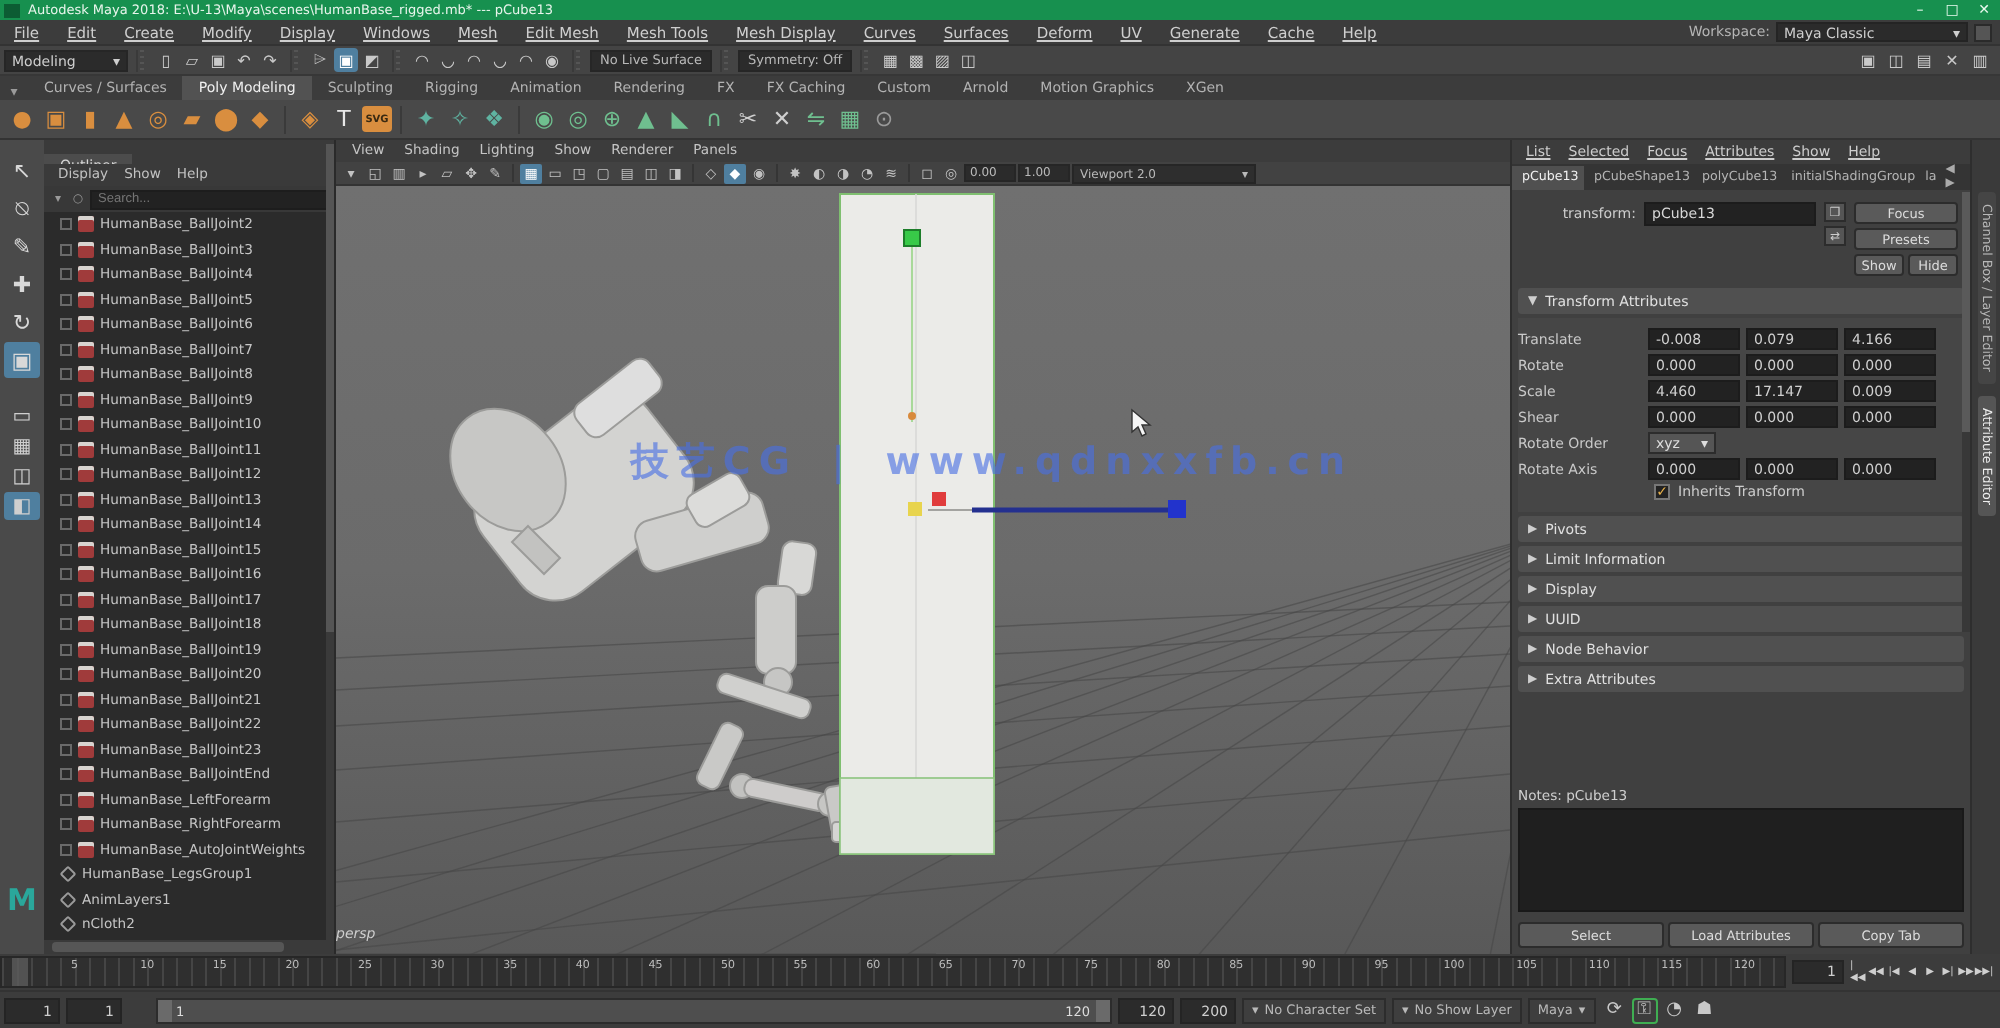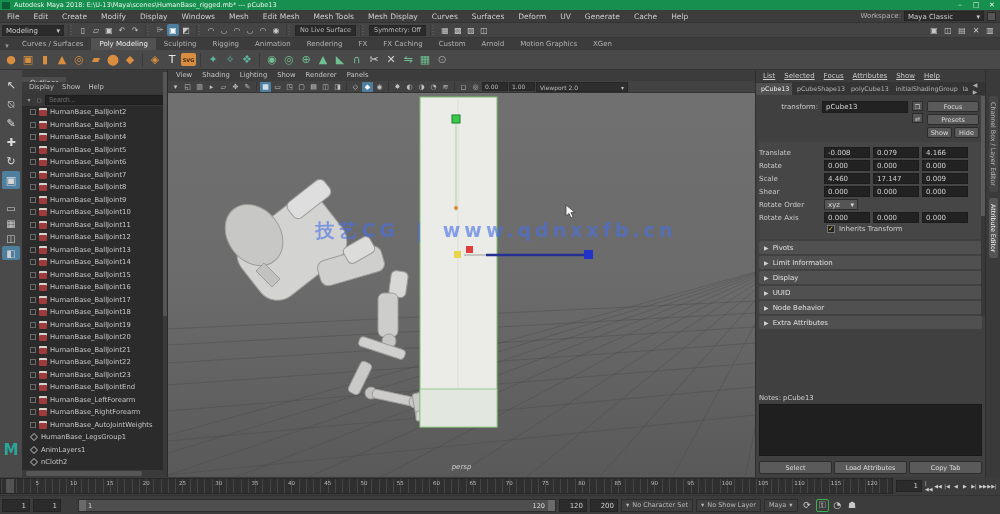--- a/index.html
+++ b/index.html
@@ -12,25 +12,25 @@
               background:#17904f; color:#e8f5ec; font-size:6.5px; line-height:10px;
               display:flex; align-items:center; }
   #titlebar .app-ico { width:8px; height:7px; background:#0c5c33; margin:0 4px 0 2px; }
   #titlebar .ttl { flex:1; white-space:nowrap; overflow:hidden; }
   #titlebar .winbtn { width:16px; text-align:center; color:#eafaf0; font-size:7px; }
 
   
   #menubar { position:absolute; left:0; top:10px; width:1000px; height:13px;
              background:#3c3c3c; display:flex; align-items:center; font-size:7.5px;
              color:#cfcfcf; border-bottom:1px solid #333; }
-  .menu-item { padding:0 7px; line-height:13px; }
+  .menu-item { padding:0 7px; line-height:13px;text-decoration:underline; }
   #workspace { margin-left:auto; display:flex; align-items:center; gap:3px; padding-right:4px; }
   #workspace .ws-label { color:#b5b5b5; font-size:7px; }
   #workspace .ws-select { background:#2b2b2b; color:#cfcfcf; font-size:7px; height:10px;
-                          line-height:10px; padding:0 3px; width:80px; border:1px solid #242424;
+                          line-height:10px; padding:0 3px; width:96px; border:1px solid #242424;
                           display:flex; justify-content:space-between; }
   #workspace .ws-gear { width:9px; height:9px; background:#555; border:1px solid #2a2a2a; }
 
   
   #statusline { position:absolute; left:0; top:23px; width:1000px; height:15px;
                 background:#444; display:flex; align-items:center; gap:2px;
                 border-bottom:1px solid #373737; padding-left:2px; }
   .menuset { width:62px; height:11px; background:#2b2b2b; border:1px solid #262626;
              color:#cfcfcf; font-size:7px; line-height:10px; padding:0 3px;
              display:flex; justify-content:space-between; }
@@ -117,21 +117,21 @@
   .vp-sep { width:1px; height:9px; background:#353535; margin:0 2px; }
   .vp-field { width:26px; height:9px; background:#2b2b2b; border:1px solid #262626;
               color:#b9b9b9; font-size:6px; line-height:8px; padding:0 2px; }
   .vp-dd { width:92px; height:10px; background:#2e2e2e; border:1px solid #262626;
            color:#b9b9b9; font-size:6px; line-height:9px; padding:0 3px; display:flex;
            justify-content:space-between; }
   #scene { position:absolute; left:0; top:23px; width:587px; height:384px; }
   #watermark { position:absolute; left:118px; top:148px; width:420px; text-align:center;
                font-size:19px; font-weight:bold; letter-spacing:4px;
                color:rgba(72,112,228,0.62); pointer-events:none; white-space:nowrap; }
-  #persp-label { position:absolute; left:0; right:0; bottom:6px; text-align:center;
+  #persp-label { position:absolute; left:0; right:0; bottom:6px; text-align:left;
                  color:#cfcfcf; font-size:7px;font-style:italic; }
 
   
   #ae { width:230px; background:#404040; border-left:1px solid #2e2e2e; display:flex;
         flex-direction:column; font-size:7px; color:#cdcdcd; position:relative; }
   #ae-menus { height:12px; display:flex; gap:1px; background:#3c3c3c; padding-left:3px;text-decoration:underline; }
   #ae-menus span { line-height:12px; padding:0 4px; }
   #ae-tabs { height:13px; display:flex; background:#343434; align-items:flex-end;
              font-size:6.3px; color:#b5b5b5; }
   .ae-tab { padding:0 5px; line-height:12px; white-space:nowrap; overflow:hidden; }
@@ -659,20 +659,24 @@
         <span class="btn-col">
           <span class="ae-btn">Focus</span>
           <span class="ae-btn">Presets</span>
           <span class="showhide">
             <span class="ae-btn">Show</span>
             <span class="ae-btn">Hide</span>
           </span>
         </span>
       </div>
 
+      <div class="ae-section">
+        <span class="arrow">▼</span>
+        <span>Transform Attributes</span>
+      </div>
 
       <div id="ae-xform-body">
           <div class="attr-row">
             <span class="alabel">Translate</span>
             <span class="vfield">-0.008</span>
             <span class="vfield">0.079</span>
             <span class="vfield">4.166</span>
           </div>
           <div class="attr-row">
             <span class="alabel">Rotate</span>

